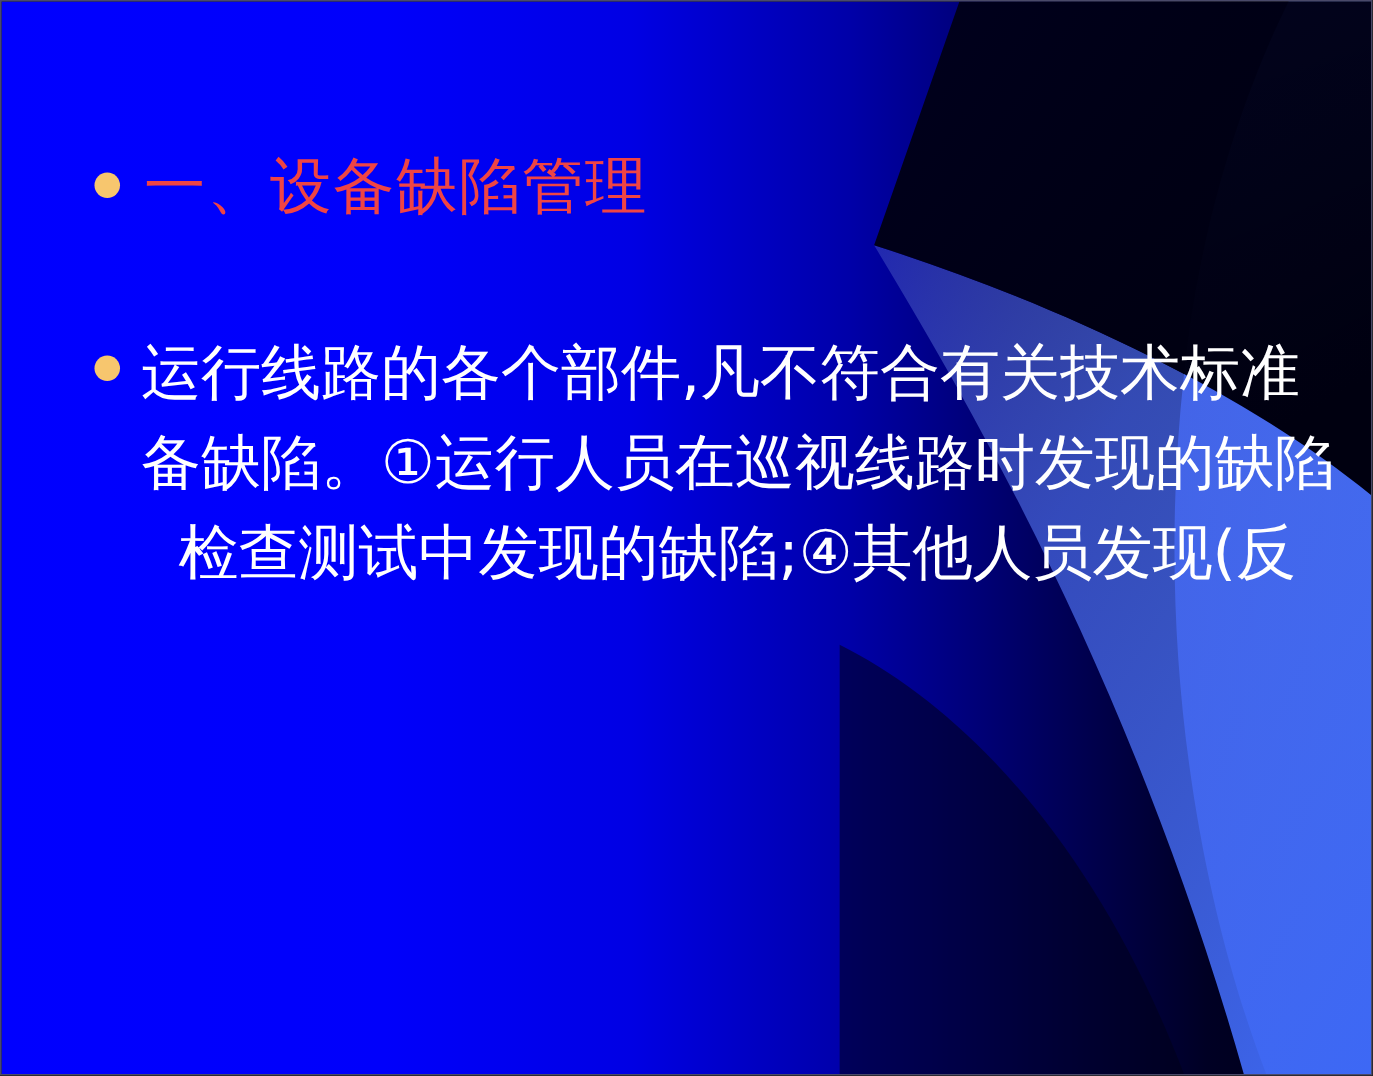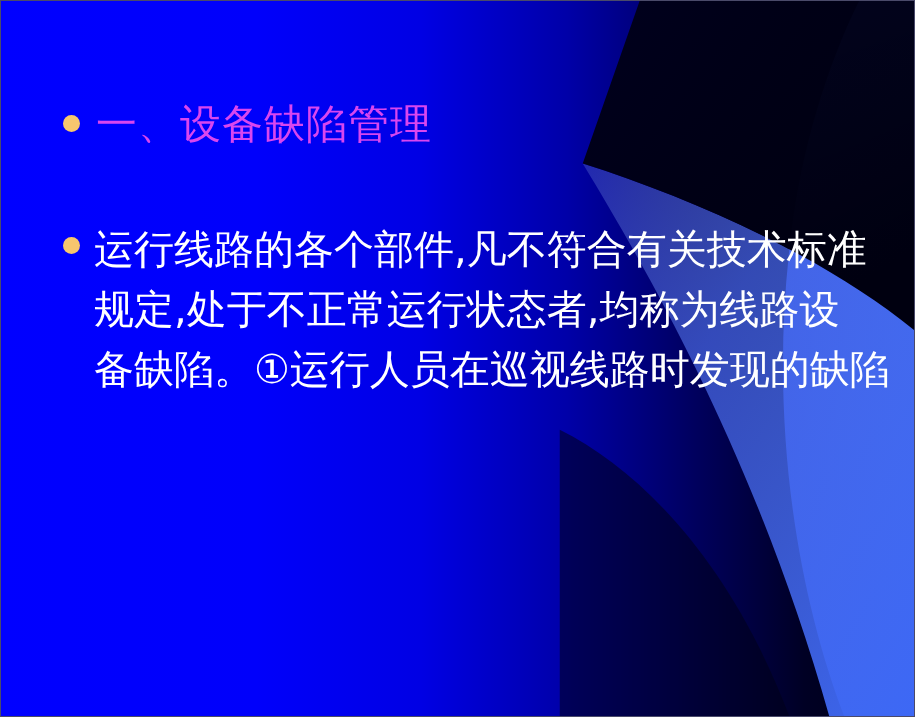--- a/index.html
+++ b/index.html
@@ -76,20 +76,21 @@
     margin-right: 14px;
   }
   .body-text {
     font-size: 40px;
     line-height: 60px;
     width: 770px;
   }
   .body-line {
     white-space: nowrap;
     height: 60px;
+    text-align: right;
   }
 </style>
 </head>
 <body>
 
 <div id="slide">
 
   <div class="bg-base"></div>
 
   <svg class="deco-svg" viewBox="0 0 915 717" preserveAspectRatio="none">
@@ -115,26 +116,26 @@
 
     <path d="M 583,163 C 700,200 830,260 915,330 L 915,0 L 640,0 Z" fill="url(#gradDarkWedge)"></path>
 
     <path d="M 560,717 L 560,430 C 640,470 730,560 790,717 Z" fill="#000018" opacity="0.55"></path>
   </svg>
 
   <div class="content">
 
     <div class="row title-row">
       <span class="bullet" style="background: rgb(247, 198, 110);"></span>
-      <span class="title-text" style="color: #d946ef;">一、设备缺陷管理</span>
+      <span class="title-text" style="color: #ef4444;">一、设备缺陷管理</span>
     </div>
 
     <div class="row body-row">
       <span class="bullet" style="background: rgb(247, 198, 110);"></span>
       <div class="body-text" style="color: rgb(255, 255, 255);">
         <div class="body-line">运行线路的各个部件,凡不符合有关技术标准</div>
-        <div class="body-line">规定,处于不正常运行状态者,均称为线路设</div>
         <div class="body-line">备缺陷。①运行人员在巡视线路时发现的缺陷</div>
+        <div class="body-line">检查测试中发现的缺陷;④其他人员发现(反</div>
       </div>
     </div>
 
   </div>
 </div>
 
 </body></html>

